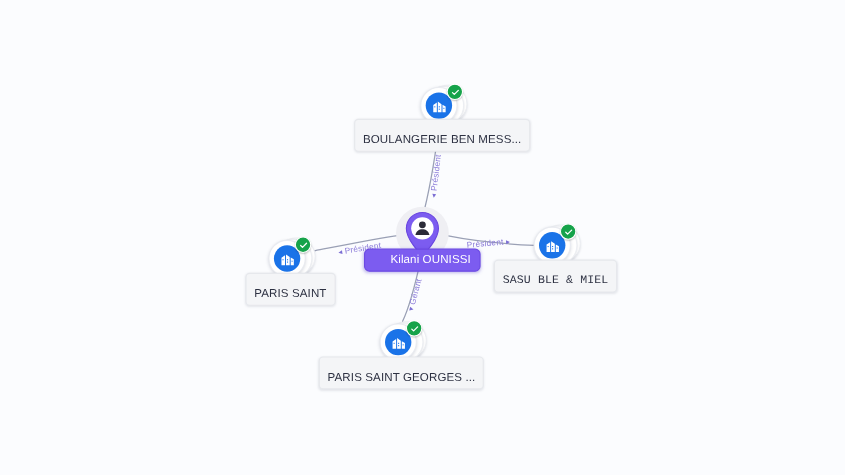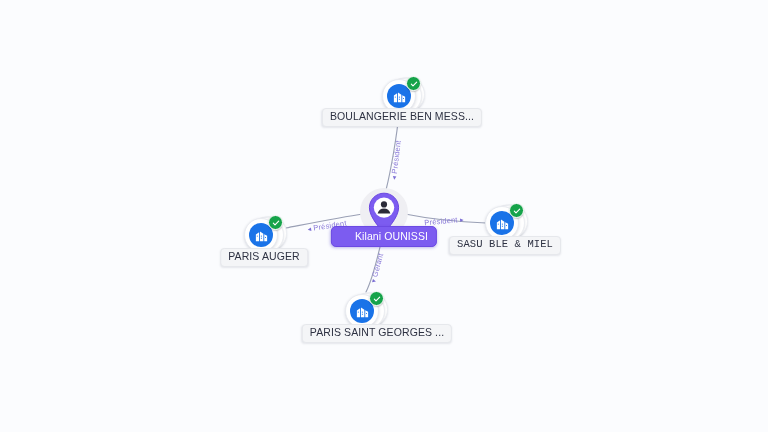--- a/index.html
+++ b/index.html
@@ -97,21 +97,21 @@
   .lbl {
     position: absolute;
     transform: translateX(-50%);
     white-space: nowrap;
     font-size: 10.5px;
     letter-spacing: .1px;
     color: #2d3142;
     background: #f4f5f7;
     border: 1px solid #e6e8ec;
     border-radius: 4px;
-    padding: 1px 7px 4px 7px;
+    padding: 12px 7px 4px 7px;
     box-shadow: 0 1px 2px rgba(30,40,70,.10);
   }
   .lbl.person {
     color: #ffffff;
     background: #7c5cf0;
     border: 1px solid #6c4ae3;
     border-radius: 5px;
     font-size: 10.5px;
     padding: 3px 8px 4px 8px;
     box-shadow: 0 1px 3px rgba(80,60,200,.35);
@@ -200,21 +200,21 @@
             <rect x="17.7" y="14.4" width="1.5" height="1.5" fill="#1a73e8"></rect>
           </svg>
         </div>
       </div>
       <div class="badge" style="left:25px; top:2px;">
         <svg width="8" height="8" viewBox="0 0 24 24" fill="none" stroke="#ffffff" stroke-width="3.4" stroke-linecap="round" stroke-linejoin="round">
             <path d="M4 12.5l5 5 11-11"></path>
           </svg>
       </div>
     </div>
-    <div class="lbl" style="left:0px; top:14px;">PARIS AUGER</div>
+    <div class="lbl" style="left:0px; top:14px;">PARIS SAINT</div>
   </div>
 
   <div class="node" style="left:505px; top:222px;">
     <div class="co-wrap">
       <div class="co-stack s2"></div>
       <div class="co-stack s1"></div>
       <div class="co-disc">
         <div class="co-inner">
           <svg width="15" height="15" viewBox="0 0 24 24" fill="#ffffff">
             <path d="M3 21V10.2l5.2-3.6V21H3zm6.6 0V5.4L15 9.1V21H9.6zM16.4 21V9.9l4.6 2.5V21h-4.6z"></path>
@@ -248,21 +248,21 @@
             <rect x="17.7" y="14.4" width="1.5" height="1.5" fill="#1a73e8"></rect>
           </svg>
         </div>
       </div>
       <div class="badge" style="left:25px; top:2px;">
         <svg width="8" height="8" viewBox="0 0 24 24" fill="none" stroke="#ffffff" stroke-width="3.4" stroke-linecap="round" stroke-linejoin="round">
             <path d="M4 12.5l5 5 11-11"></path>
           </svg>
       </div>
     </div>
-    <div class="lbl" style="left:12px; top:14px;text-align:right;">PARIS SAINT GEORGES ...</div>
+    <div class="lbl" style="left:0px; top:14px;text-align:right;">PARIS SAINT GEORGES ...</div>
   </div>
 
   <div class="node" style="left:384px; top:212px;">
     <div class="pin-halo"></div>
     <div class="pin-wrap">
       <svg width="38" height="44" viewBox="0 0 38 44">
         <path d="M19 2.2c-8.1 0-14.6 6.5-14.6 14.5 0 9.9 12.3 22.6 13.6 23.9.5.5 1.4.5 1.9 0
                  1.4-1.3 13.7-14 13.7-23.9C33.6 8.7 27.1 2.2 19 2.2z" fill="#7c5cf0" stroke="#6a46e0" stroke-width="1"></path>
         <circle cx="19" cy="16.6" r="10.2" fill="#ffffff"></circle>
         <circle cx="19" cy="13.4" r="3.1" fill="#2b2b38"></circle>

